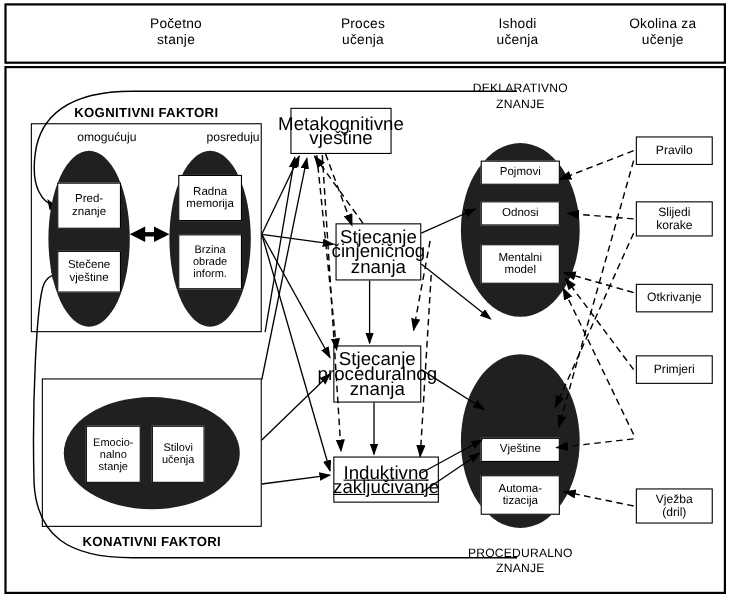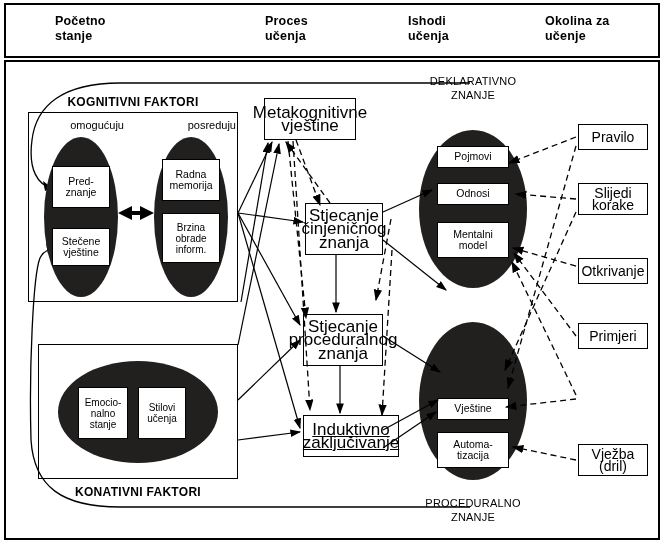--- a/index.html
+++ b/index.html
@@ -4,21 +4,21 @@
 <style>
   html,body{margin:0;padding:0;background:#fff;}
   body{font-family:"Liberation Sans","DejaVu Sans",sans-serif;color:#000;}
   #page{position:relative;width:664px;height:543px;overflow:hidden;background:#fff;}
 
   
   .frame{position:absolute;border:2px solid #000;box-sizing:border-box;background:transparent;}
   #header-frame{left:4px;top:3px;width:656px;height:55px;}
   #body-frame{left:4px;top:60px;width:656px;height:480px;}
 
-  .col-head{position:absolute;text-align:left;font-size:12.5px;font-weight:bold;line-height:15px;letter-spacing:.2px;}
+  .col-head{position:absolute;text-align:center;font-size:12.5px;font-weight:normal;line-height:15px;letter-spacing:.2px;}
 
   
   .group-box{position:absolute;border:1px solid #000;box-sizing:border-box;background:transparent;}
 
   .group-title{position:absolute;text-align:center;font-size:12px;font-weight:bold;letter-spacing:.3px;white-space:nowrap;}
   .sub-label{position:absolute;text-align:right;font-size:11px;white-space:nowrap;}
 
   
   .ellipse{position:absolute;background:#221f1f;border-radius:50%;}
 
@@ -29,21 +29,21 @@
   .nbox.small{font-size:10px;line-height:11px;}
 
   
   .pbox{position:absolute;border:1.8px solid #000;background:#fff;box-sizing:border-box;
         display:flex;align-items:center;justify-content:center;text-align:center;
         font-size:17px;line-height:13.5px;}
 
   
   .ebox{position:absolute;border:1.6px solid #000;background:#fff;box-sizing:border-box;
         display:flex;align-items:center;justify-content:center;text-align:center;
-        font-size:14px;line-height:12.5px;}
+        font-size:11px;line-height:12.5px;}
 
   
   .kcap{position:absolute;text-align:center;font-size:11px;line-height:14px;letter-spacing:.2px;white-space:nowrap;}
 
   svg.layer{position:absolute;left:0;top:0;width:664px;height:543px;overflow:visible;}
   #lines-solid,#lines-dashed,#lines-loop{pointer-events:none;}
 </style>
 </head>
 <body>
 

